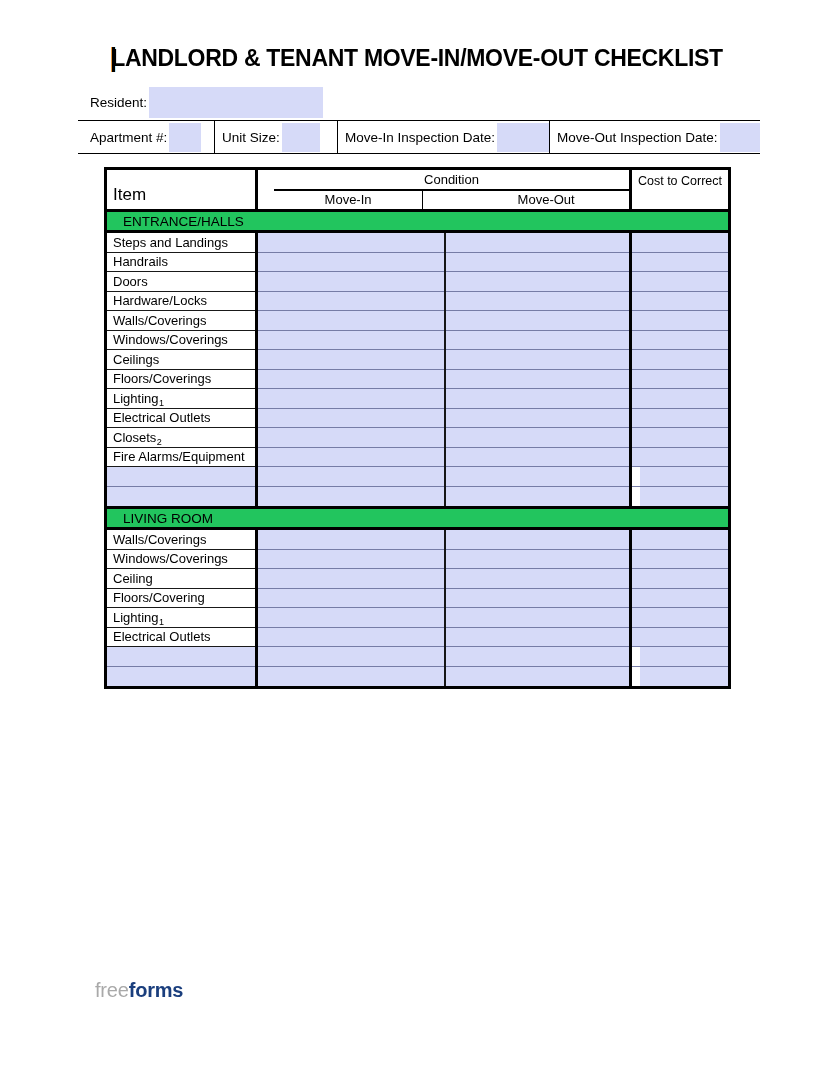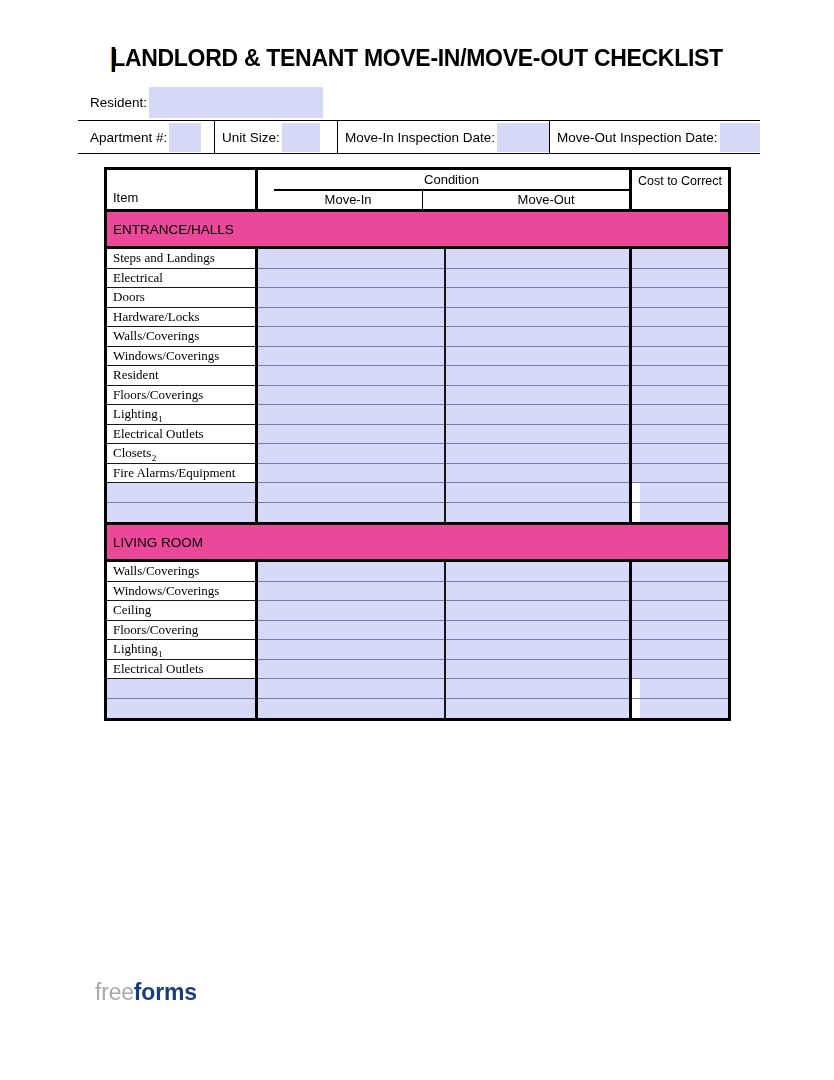--- a/index.html
+++ b/index.html
@@ -42,48 +42,48 @@
   .s-min .field{width:52px;height:29px;margin-left:2px;}
   .s-mout{flex:1;padding-left:7px;}
   .s-mout .field{flex:1;height:29px;margin-left:2px;}
   .fval{font-size:13px;line-height:29px;padding-left:3px;display:block;}
   
   #table{
     position:absolute;left:104px;top:167px;width:627px;box-sizing:border-box;
     border:3px solid #000;background:#fff;
   }
   .hdr{display:grid;grid-template-columns:148px 3px 371px 3px 96px;height:39px;}
-  .hdr-item{display:flex;align-items:flex-end;padding:0 0 4px 6px;font-size:13px;}
+  .hdr-item{display:flex;align-items:flex-end;padding:0 0 4px 6px;font-size:17px;}
   .vline{background:#000;}
   .hdr-cond{display:flex;flex-direction:column;margin-left:16px;}
   .cond-top{height:19px;display:flex;align-items:center;justify-content:center;font-size:13px;}
   .cond-hline{height:1.5px;background:#000;}
   .cond-sub{flex:1;display:flex;}
   .sub-cell{display:flex;align-items:center;justify-content:center;font-size:13px;border-radius:9px;}
   .sub-movein{width:186px;}
   .sub-vthin{width:1.5px;background:#000;}
   .sub-moveout{width:208px;padding-left:40px;}
   .hdr-cost{display:flex;align-items:flex-start;justify-content:center;padding-top:4px;font-size:12.5px;}
   .thick{height:3px;background:#000;}
-  .band{height:34px;display:flex;align-items:center;padding-left:6px;font-size:13.5px;background:#ec4899;}
-  .rows{display:grid;grid-template-columns:148px 3px 186px 1.5px 183.5px 3px 96px;grid-auto-rows:19.5px;font-family:Liberation Serif, serif;}
+  .band{height:18px;display:flex;align-items:center;padding-left:16px;font-size:13.5px;background:#22c55e;}
+  .rows{display:grid;grid-template-columns:148px 3px 186px 1.5px 183.5px 3px 96px;grid-auto-rows:19.5px;}
   .cell{box-sizing:border-box;}
   .cell.item{
     background:#fff;border-bottom:1.8px solid #191919;
     display:flex;align-items:center;padding-left:6px;font-size:13px;white-space:nowrap;
   }
   .cell.input{background:var(--field-bg);border-bottom:1.8px solid #767ca6;}
   .cell.item.blank{background:var(--field-bg);border-bottom:1.8px solid #767ca6;padding-left:0;}
   .cell.cost.inset{background:linear-gradient(to right,#ffffff 8px,var(--field-bg) 8px);}
   .vbar{background:#000;}
   .vthin{background:#161616;}
   .row-last{border-bottom:none !important;}
   .subscript{font-size:9px;position:relative;top:3.5px;margin-left:0.5px;}
   
-  #logo{position:absolute;left:95px;top:979px;font-size:23px;letter-spacing:-0.2px;}
+  #logo{position:absolute;left:95px;top:979px;font-size:20px;letter-spacing:-0.2px;}
   #logo .free{color:var(--logo-free);font-weight:400;}
   #logo .forms{color:var(--logo-forms);font-weight:700;}
 </style>
 </head>
 <body>
 
 <div id="caret"></div>
 
 <div id="title">LANDLORD &amp; TENANT MOVE-IN/MOVE-OUT CHECKLIST</div>
 
@@ -160,21 +160,21 @@
         <div class="cell item">
           <span>Steps and Landings</span>
         </div>
         <div class="vbar"></div>
         <div class="cell input"></div>
         <div class="vthin"></div>
         <div class="cell input"></div>
         <div class="vbar"></div>
         <div class="cell input cost"></div>
         <div class="cell item">
-          <span>Electrical</span>
+          <span>Handrails</span>
         </div>
         <div class="vbar"></div>
         <div class="cell input"></div>
         <div class="vthin"></div>
         <div class="cell input"></div>
         <div class="vbar"></div>
         <div class="cell input cost"></div>
         <div class="cell item">
           <span>Doors</span>
         </div>
@@ -205,21 +205,21 @@
         <div class="cell item">
           <span>Windows/Coverings</span>
         </div>
         <div class="vbar"></div>
         <div class="cell input"></div>
         <div class="vthin"></div>
         <div class="cell input"></div>
         <div class="vbar"></div>
         <div class="cell input cost"></div>
         <div class="cell item">
-          <span>Resident</span>
+          <span>Ceilings</span>
         </div>
         <div class="vbar"></div>
         <div class="cell input"></div>
         <div class="vthin"></div>
         <div class="cell input"></div>
         <div class="vbar"></div>
         <div class="cell input cost"></div>
         <div class="cell item">
           <span>Floors/Coverings</span>
         </div>

